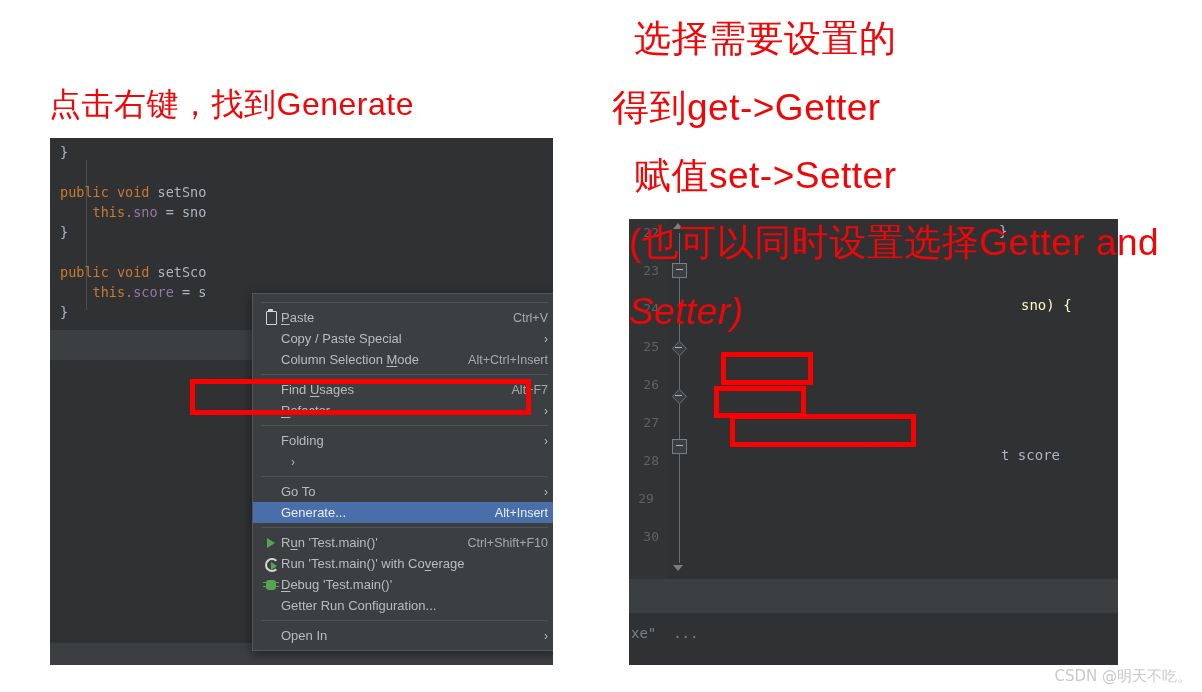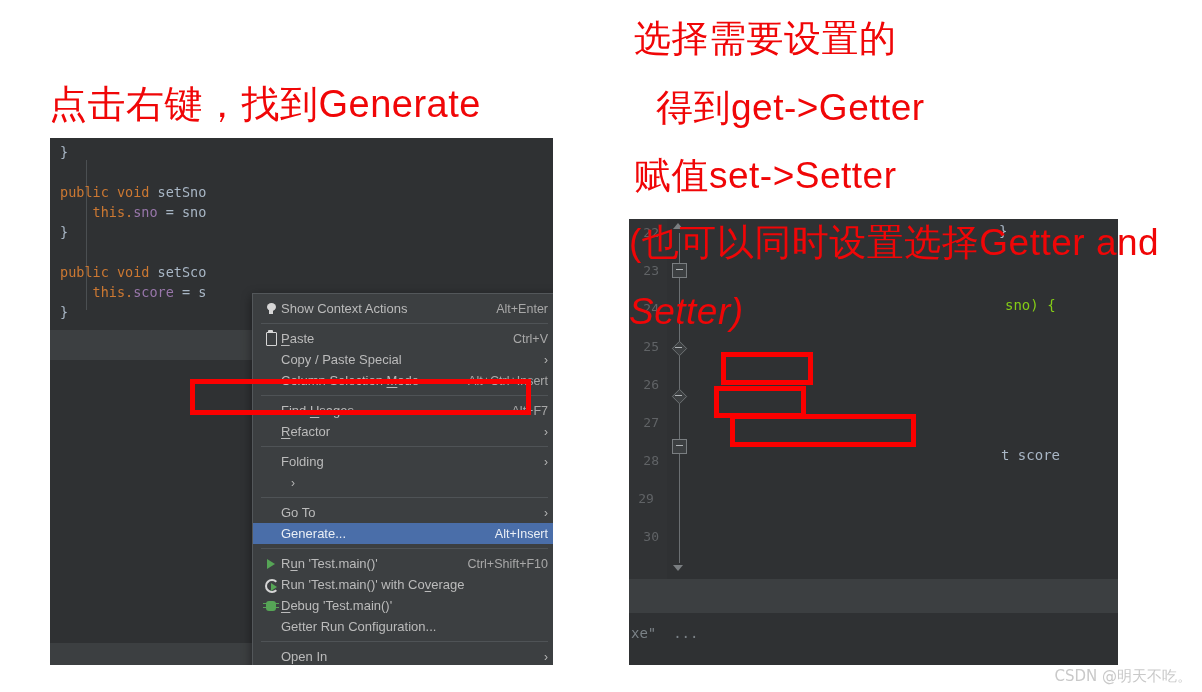--- a/index.html
+++ b/index.html
@@ -5,23 +5,23 @@
   html,body{margin:0;padding:0;}
   body{
     width:1202px;height:692px;background:#ffffff;
     font-family:"Liberation Sans","DejaVu Sans",sans-serif;
     overflow:hidden;position:relative;
   }
   .stage{position:absolute;inset:0;}
 
   
   .anno{position:absolute;color:#f00607;white-space:nowrap;letter-spacing:.5px;}
-  #anno-left{left:49px;top:82px;font-size:38px;line-height:44px;}
+  #anno-left{left:49px;top:82px;font-size:32px;line-height:44px;}
   #anno-r1{left:634px;top:17px;font-size:37px;line-height:44px;}
-  #anno-r2{left:656px;top:86px;font-size:37px;line-height:44px;}
+  #anno-r2{left:612px;top:86px;font-size:37px;line-height:44px;}
   #anno-r3{left:634px;top:154px;font-size:37px;line-height:44px;}
   #anno-r4{left:629px;top:221px;font-size:37px;line-height:44px;z-index:60;}
   #anno-r5{left:629px;top:290px;font-size:37px;line-height:44px;z-index:60;font-style:italic;}
 
   
   #left-panel{
     position:absolute;left:50px;top:138px;width:503px;height:527px;
     background:#2f3133;overflow:hidden;
   }
   #left-editor{position:absolute;left:0;top:0;width:503px;height:192px;background:#2f3133;}
@@ -128,30 +128,20 @@
         <div class="codeline" style="top: 86px;"><span class="pun">}</span></div>
         <div class="codeline" style="top: 126px;"><span class="kw">public void </span><span class="mth">setSco</span></div>
         <div class="codeline" style="top: 146px;"><span class="kw">    this.</span><span class="fld">score</span><span class="pun"> = s</span></div>
         <div class="codeline" style="top: 166px;"><span class="pun">}</span></div>
       </div>
     <div id="left-strip"></div>
     <div id="left-lower"></div>
     <div id="left-bottombar"></div>
 
     <div id="ctx-menu">
-        <div class="mi">
-          <span class="ic">
-            <span class="bulb">
-              <span class="b1"></span>
-              <span class="b2"></span>
-            </span>
-          </span>
-          <span class="lb">Show Context Actions</span>
-          <span class="sc">Alt+Enter</span>
-        </div>
         <div class="sep"></div>
         <div class="mi">
           <span class="ic">
             <span class="clip"></span>
           </span>
           <span class="lb"><span class="und">P</span>aste</span>
           <span class="sc">Ctrl+V</span>
         </div>
         <div class="mi">
           <span class="ic"></span>
@@ -253,21 +243,21 @@
           <div class="d"></div>
         </div>
       <div class="fold-dia" style="top:168px">
           <div class="d"></div>
         </div>
       <div class="fold-sq" style="top:218px"></div>
       <div class="chev dn"></div>
     </div>
     <div id="right-code">
         <div class="rcode" style="left: 370px; top: 4px; color: rgb(169, 183, 198);">}</div>
-        <div class="rcode" style="left: 376px; top: 78px; color: #84cc16;">sno) {</div>
+        <div class="rcode" style="left: 392px; top: 78px; color: #fef9c3;">sno) {</div>
         <div class="rcode" style="left: 372px; top: 228px; color: rgb(169, 183, 198);">t score</div>
       </div>
     <div id="right-strip"></div>
     <div id="right-console">
       <div id="console-text">xe"  ...</div>
     </div>
 
   </div>
 
   <div class="anno" id="anno-r4">(也可以同时设置选择Getter and</div>

